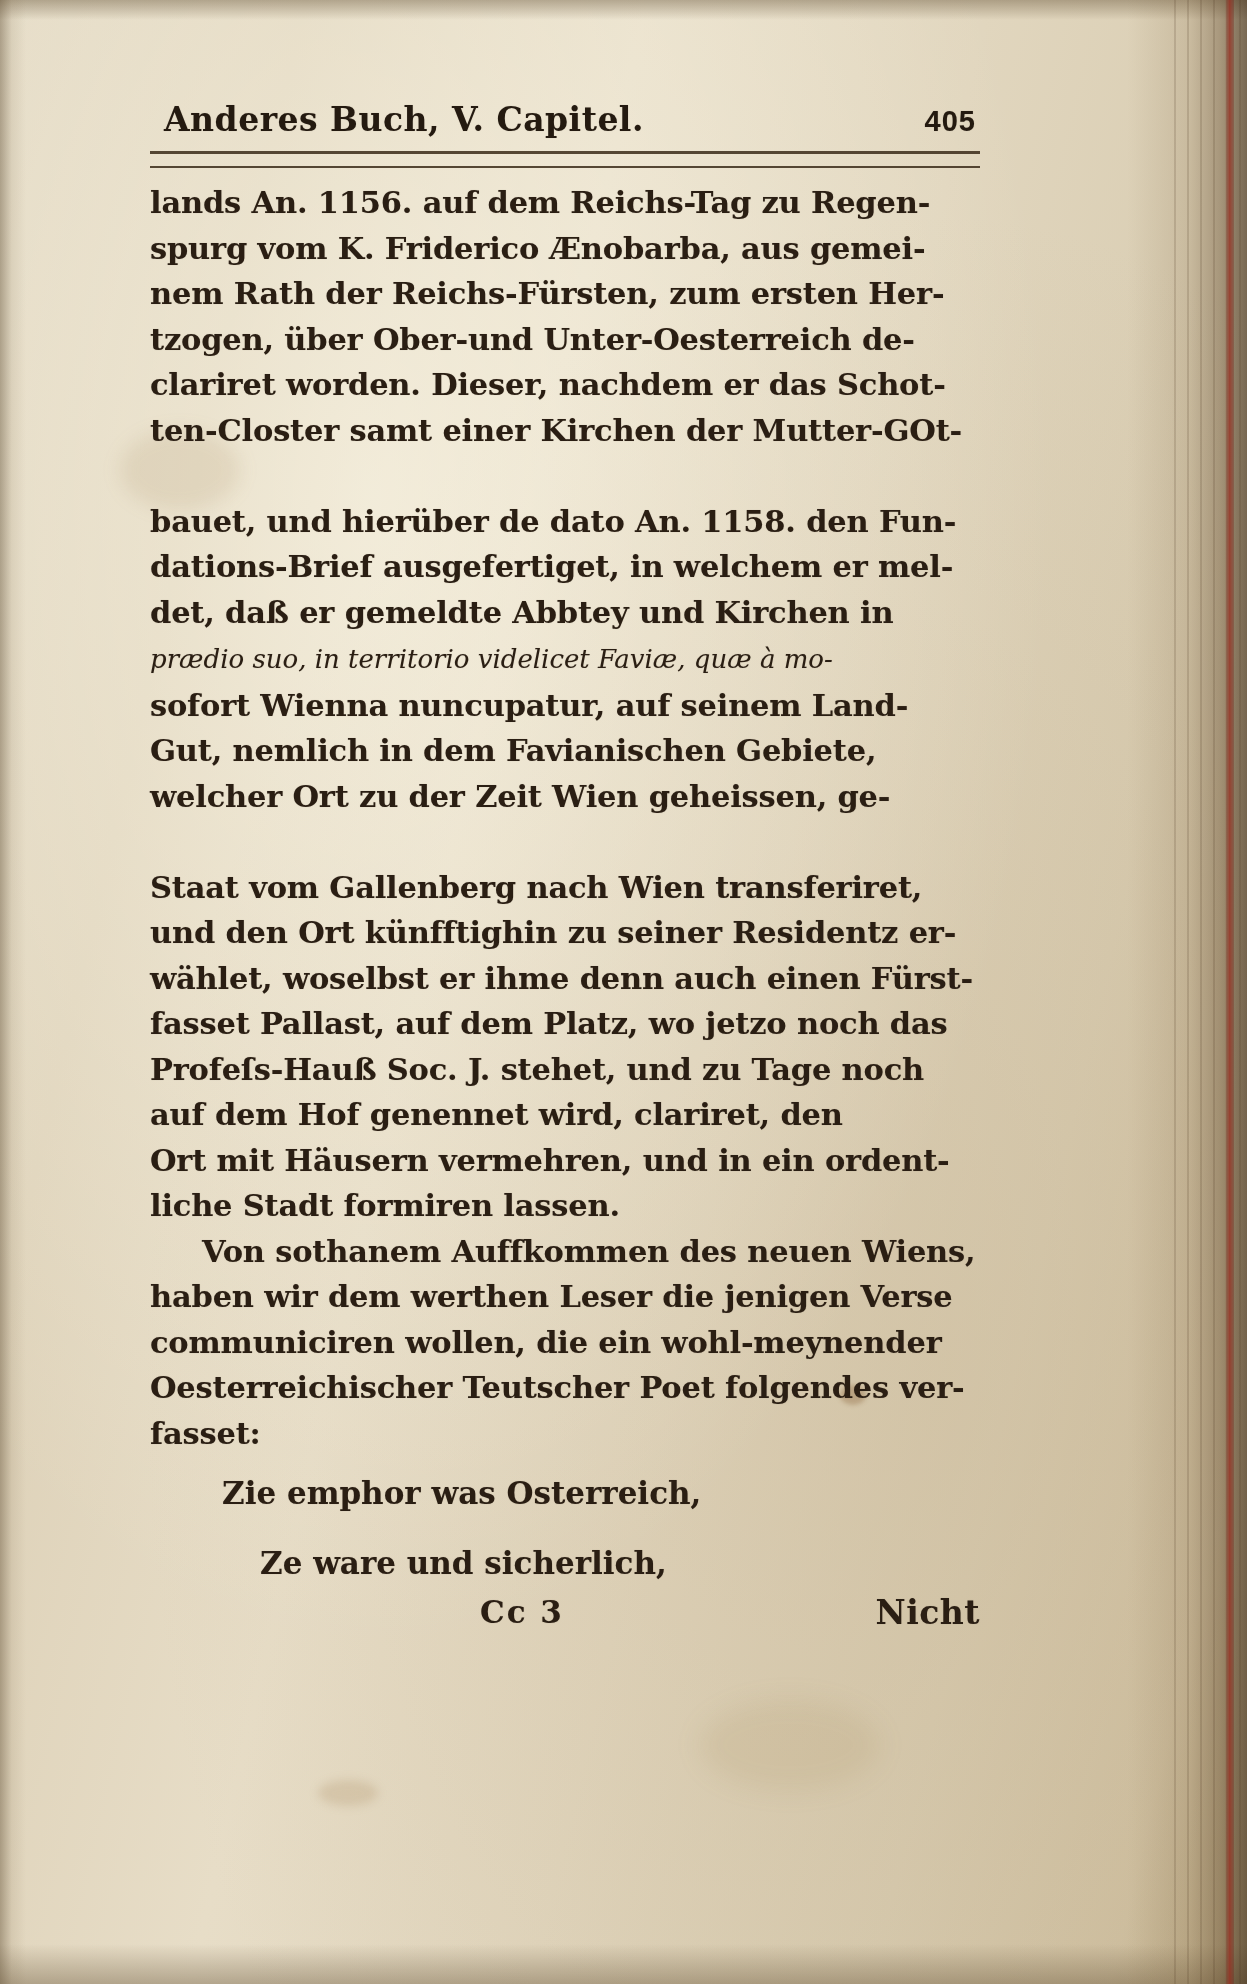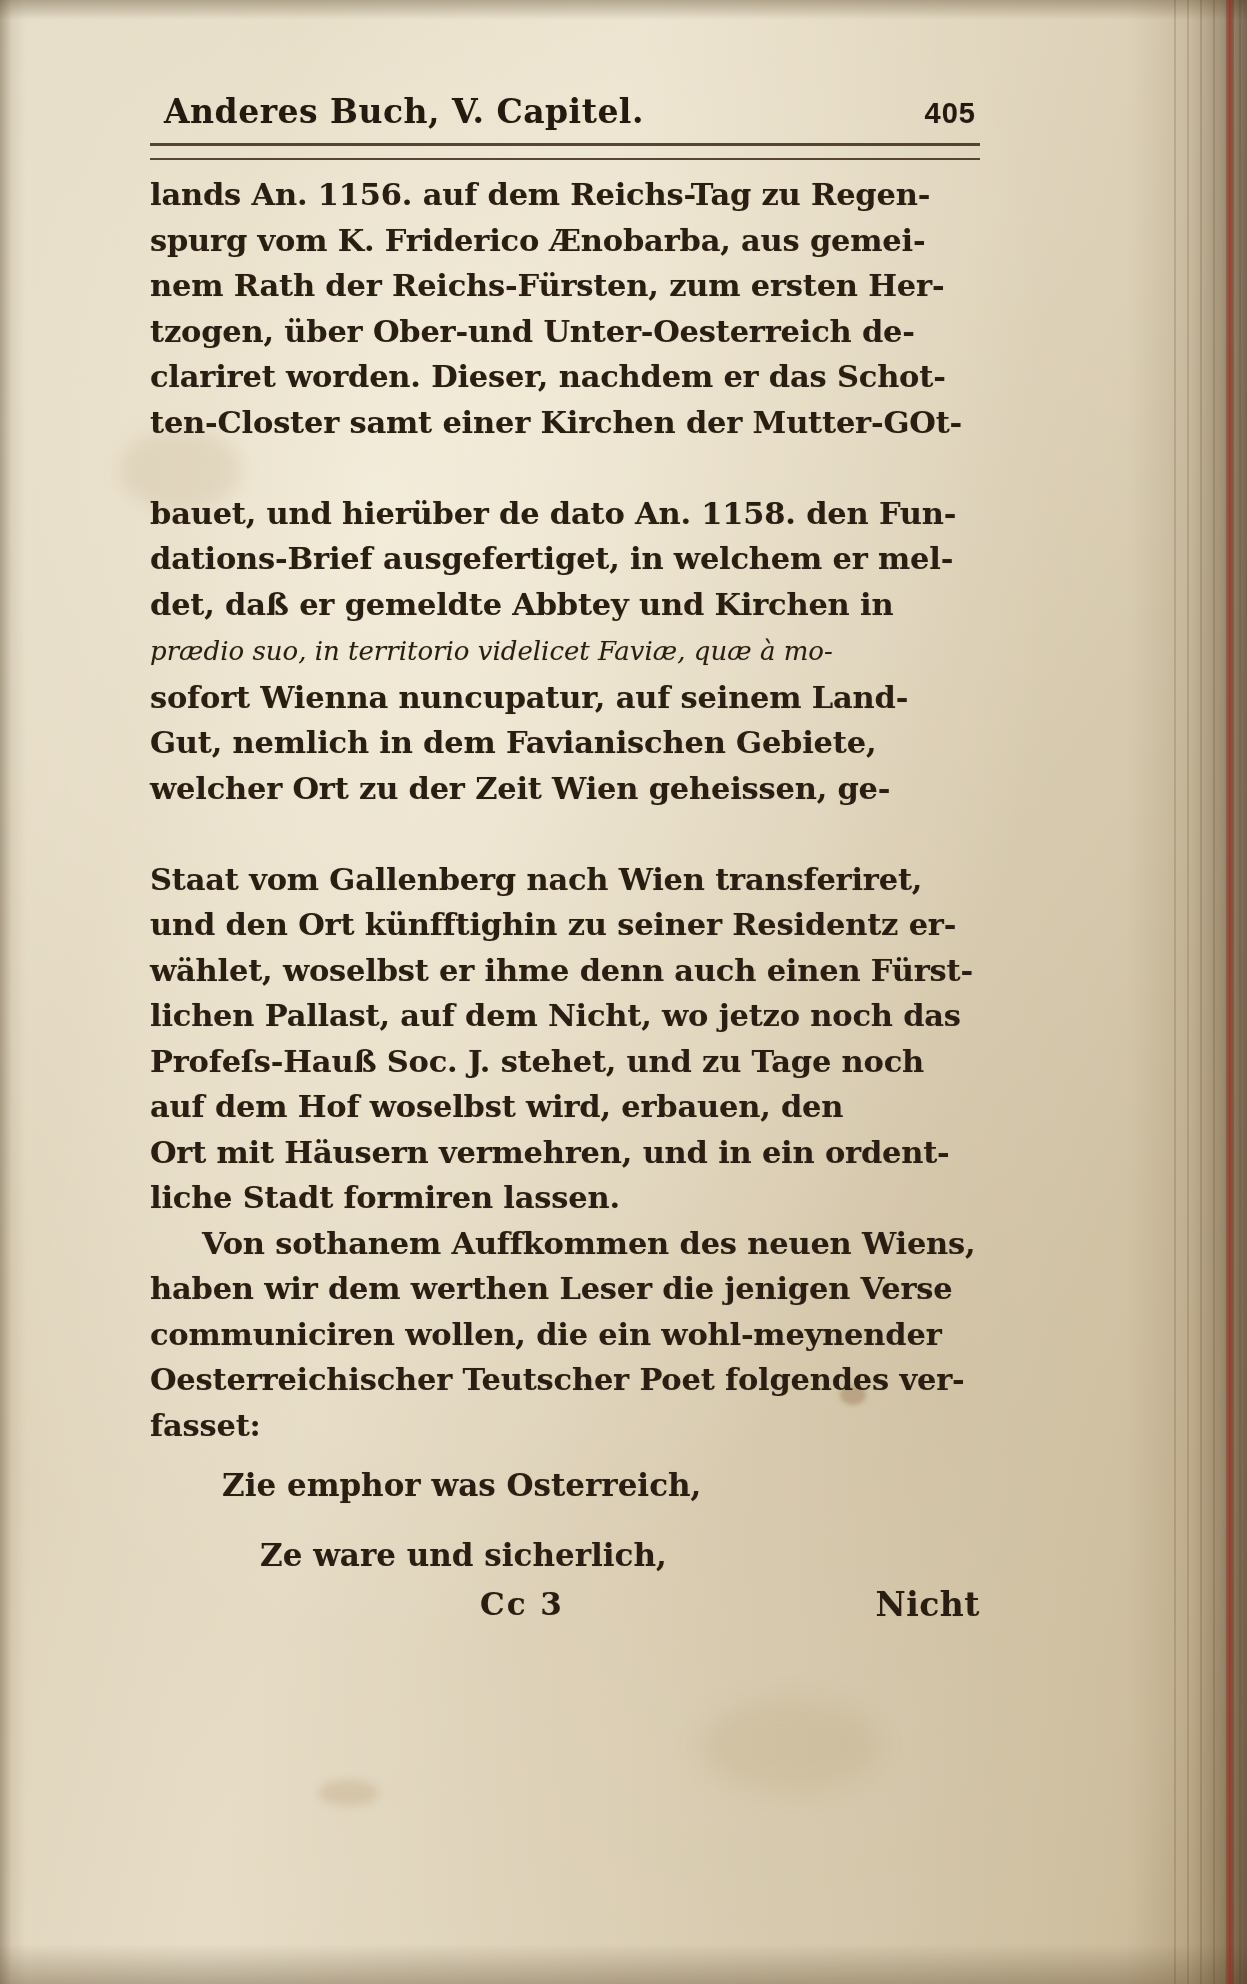--- a/index.html
+++ b/index.html
@@ -68,21 +68,21 @@
   #page {
     position: absolute;
     left: 0; top: 0;
     width: 1247px;
     height: 1984px;
     color: #241a12;
   }
   .textcol {
     position: absolute;
     left: 150px;
-    top: 92px;
+    top: 100px;
     width: 830px;
   }
 
   .running-head {
     display: flex;
     align-items: baseline;
     justify-content: space-between;
     font-size: 34px;
     letter-spacing: .5px;
     padding: 0 4px 4px 14px;
@@ -202,23 +202,23 @@
           <span class="fr">dations-Brief ausgefertiget, in welchem er mel-</span><br>
           <span class="fr">det, daß er gemeldte Abbtey und Kirchen in</span><br>
           <span class="small-it">prædio suo, in territorio videlicet Faviæ, quæ à mo-</span><br>
           <span class="fr">sofort Wienna nuncupatur, auf seinem Land-</span><br>
           <span class="fr">Gut, nemlich in dem Favianischen Gebiete,</span><br>
           <span class="fr">welcher Ort zu der Zeit Wien geheissen, ge-</span><br>
           <br>
           <span class="fr">Staat vom Gallenberg nach Wien transferiret,</span><br>
           <span class="fr">und den Ort künfftighin zu seiner Residentz er-</span><br>
           <span class="fr">wählet, woselbst er ihme denn auch einen Fürst-</span><br>
-          <span class="fr">lichen Pallast, auf dem Nicht, wo jetzo noch das</span><br>
+          <span class="fr">fasset Pallast, auf dem Platz, wo jetzo noch das</span><br>
           <span class="fr">Profeſs-Hauß Soc. J. stehet, und zu Tage noch</span><br>
-          <span class="fr">auf dem Hof woselbst wird, erbauen, den</span><br>
+          <span class="fr">auf dem Hof genennet wird, clariret, den</span><br>
           <span class="fr">Ort mit Häusern vermehren, und in ein ordent-</span><br>
           <span class="fr">liche Stadt formiren lassen.</span>
         </p>
 
         <p class="indent">
           <span class="fr">Von sothanem Auffkommen des neuen Wiens,</span><br>
           <span class="fr">haben wir dem werthen Leser die jenigen Verse</span><br>
           <span class="fr">communiciren wollen, die ein wohl-meynender</span><br>
           <span class="fr">Oesterreichischer Teutscher Poet folgendes ver-</span><br>
           <span class="fr">fasset:</span>

